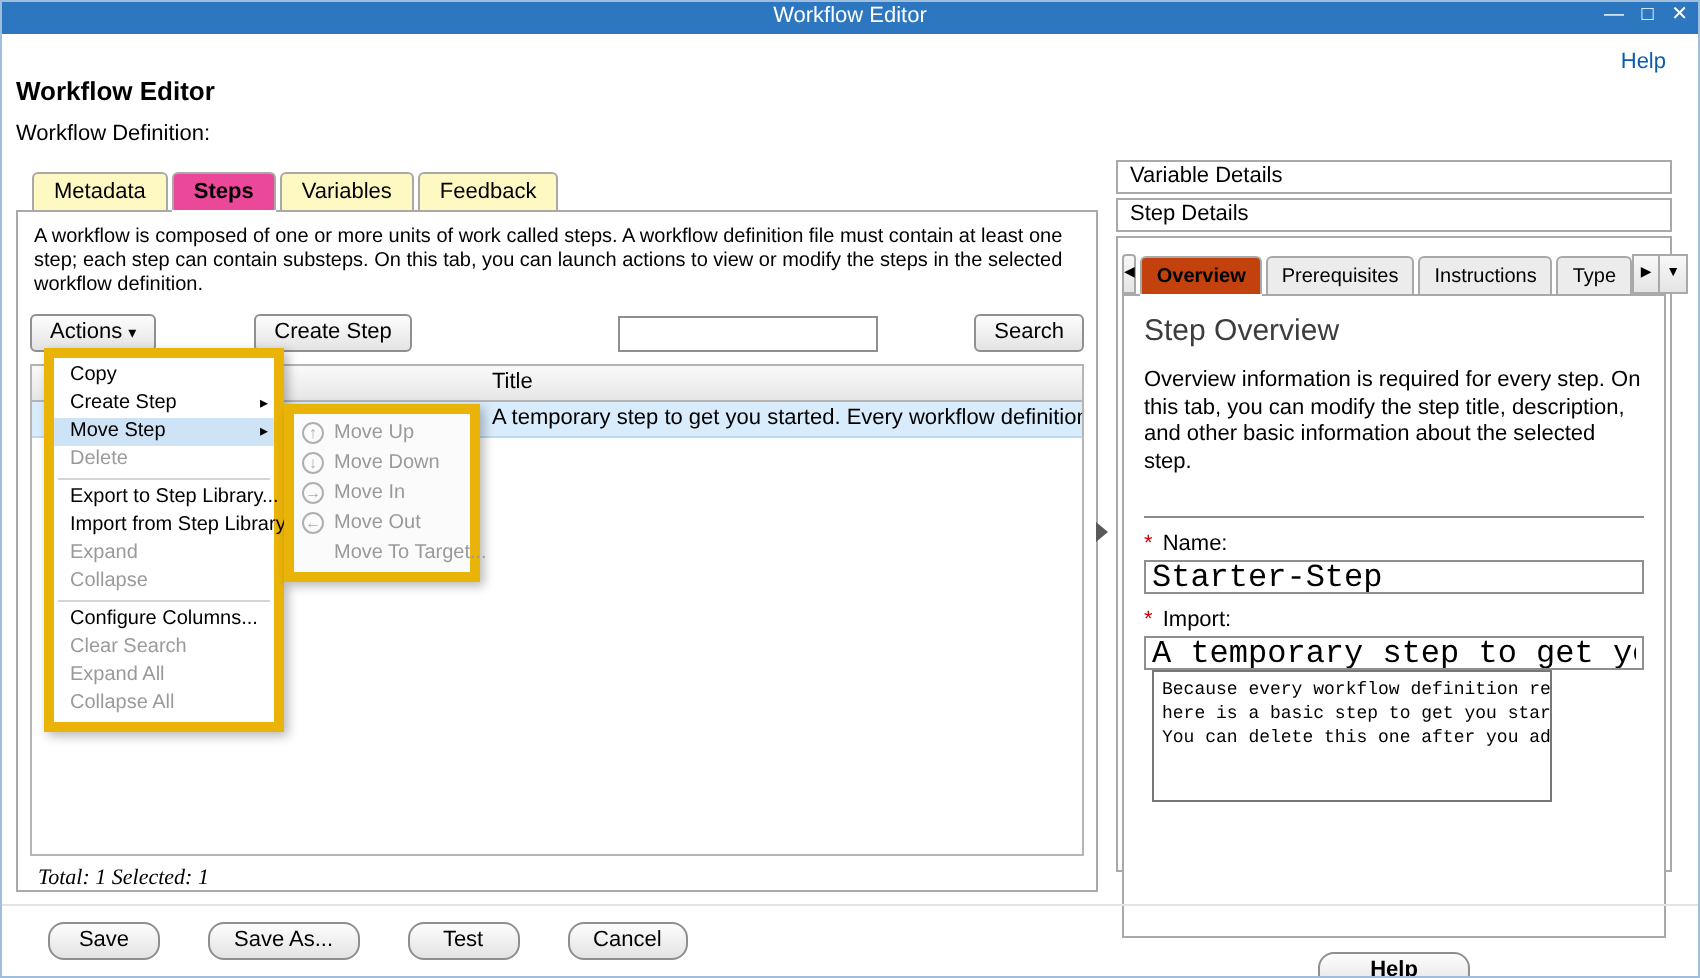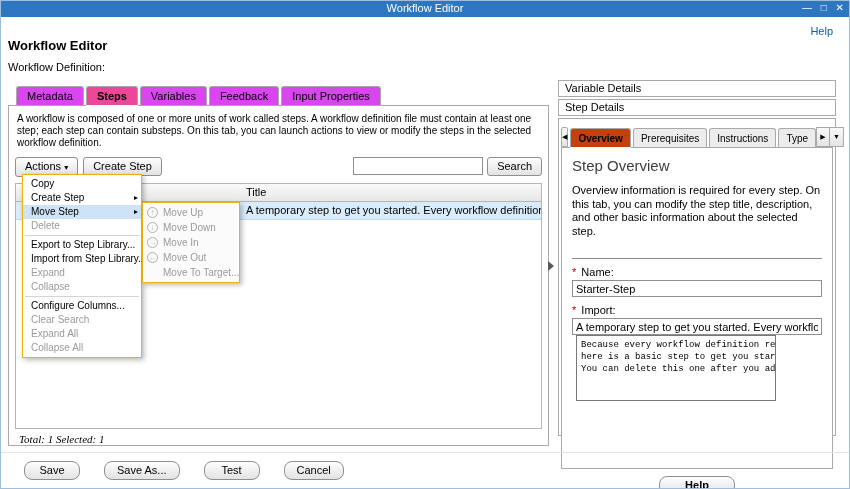--- a/index.html
+++ b/index.html
@@ -16,46 +16,46 @@
     color:#fff; text-align:center; line-height:17px; font-size:11px; z-index:5; }
   .win-controls { position:absolute; right:6px; top:0; height:17px; line-height:16px; font-size:10px; }
   .win-controls span { margin-left:6px; cursor:default; }
 
   .help-link { position:absolute; top:25px; right:17px; color:#0b5cad; cursor:pointer; }
   .page-title { position:absolute; top:38px; left:8px; font-size:13px; font-weight:bold; }
   .subtitle  { position:absolute; top:61px; left:8px; }
 
   
   .left-tabs { position:absolute; top:86px; left:16px; display:flex; z-index:2; }
-  .tab { height:19px; padding:3px 10px; background:#d946ef; border:1px solid #a9a9a9; border-bottom:none;
+  .tab { height:19px; padding:3px 10px; background:#fef9c3; border:1px solid #a9a9a9; border-bottom:none;
     border-radius:3px 3px 0 0; margin-right:2px; line-height:13px; cursor:pointer; }
   .tab.selected { background:#ec4899; font-weight:bold; box-shadow:0 1px 0 0 #fff; }
 
   .left-panel { position:absolute; top:105px; left:8px; width:541px; height:341px;
     border:1px solid #a9a9a9; background:#fff; }
   .panel-desc { margin:7px 8px 0 8px; font-size:10px; line-height:12px; }
-  .toolbar { margin:8px 6px 0 6px; display:flex; align-items:flex-start; }
+  .toolbar { margin:8px 6px 0 6px; display:flex; align-items:center;gap:44px; }
   .btn { display:inline-block; background:linear-gradient(#fdfdfd,#e3e3e3); border:1px solid #8f8f8f;
     border-radius:3px; padding:2px 9px; font-size:11px; line-height:13px; cursor:pointer; white-space:nowrap; }
   .toolbar .btn + .btn { margin-left:5px; }
   .toolbar .spacer { flex:1; }
   .search-input { width:130px; height:18px; border:1px solid #8f8f8f; margin-right:4px; font-size:11px; padding:0 3px; }
 
   .step-table { margin:6px 6px 0 6px; border:1px solid #b5b5b5; height:246px; background:#fff; }
   .thead { height:18px; line-height:17px; background:linear-gradient(#fafafa,#e6e6e6);
     border-bottom:1px solid #b5b5b5; cursor:pointer; }
   .thead .col-title { margin-left:230px; }
   .trow { height:18px; line-height:17px; white-space:nowrap; overflow:hidden; cursor:pointer; }
   .trow.selected { background:#d9ecfb; border-bottom:1px solid #bcd9ef; }
   .trow .cell { margin-left:230px; }
   .status { position:absolute; bottom:0; left:10px; font-family:"Liberation Serif", serif;
     font-style:italic; font-size:11px; }
 
   
-  .menu { position:absolute; background:#fff; border:1px solid #eab308;
+  .menu { position:absolute; background:#fff; border:5px solid #eab308;
     box-shadow:2px 2px 5px rgba(0,0,0,.28); z-index:20; padding:2px 0; font-size:10px; }
   .actions-menu { left:22px; top:174px; width:120px; }
   .mi { height:14px; line-height:14px; padding:0 14px 0 8px; position:relative; white-space:nowrap; cursor:pointer; }
   .mi .sub-arrow { position:absolute; right:3px; top:0; font-size:8px; }
   .mi.disabled { color:#9a9a9a; cursor:default; }
   .mi.highlight { background:#cfe3f7; }
   .menu .sep { height:1px; background:#d4d4d4; margin:2px 2px; }
 
   .move-submenu { left:142px; top:202px; width:98px; background:#fbfbfb; }
   .smi { display:flex; align-items:center; height:15px; padding:0 6px 0 4px; color:#9a9a9a; white-space:nowrap; cursor:default; }
@@ -84,22 +84,22 @@
   .rtab-btn { width:14px; height:20px; border:1px solid #a9a9a9; background:linear-gradient(#f8f8f8,#e4e4e4);
     font-size:7px; line-height:18px; text-align:center; cursor:pointer; }
   .rtab-btn + .rtab-btn { border-left:none; }
 
   .rtab-box { border:1px solid #a9a9a9; margin:0 2px; height:322px; padding:3px 10px; background:#fff; overflow:hidden; }
   .ov-heading { font-size:15px; color:#3d3d3d; margin:6px 0 10px 0; }
   .ov-desc { line-height:13.5px; margin-bottom:20px; }
   .ov-hr { border:none; border-top:1px solid #8a8a8a; margin:10px 0 6px 0; }
   .field-label { margin:7px 0 2px 0; }
   .req { color:#cc0000; margin-right:2px; }
-  .text-input { width:100%; height:17px; border:1px solid #8f8f8f; font-family:Liberation Sans, sans-serif;
-    font-size:11px; padding:0 3px; background:#fff; }
+  .text-input { width:100%; height:17px; border:1px solid #8f8f8f; font-family:Liberation Mono, monospace;
+    font-size:16px; padding:0 3px; background:#fff; }
   .desc-box { width:200px; height:66px; margin-left:4px; border:1px solid #777; background:#fff;
     font-family:"Liberation Mono", monospace; font-size:9px; line-height:12px; padding:3px 4px;
     white-space:pre; overflow:hidden; cursor:text; }
   .help-row { text-align:center; margin-top:7px; }
   .help-btn { min-width:76px; font-weight:bold; border-radius:8px; text-align:center; }
 
   
   .footer-sep { position:absolute; top:452px; left:0; right:0; border-top:1px solid #e4e4e4; }
   .footer { position:absolute; top:461px; left:24px; display:flex; gap:24px; }
   .footer .btn { border-radius:8px; min-width:56px; text-align:center; padding:2px 12px; }
@@ -120,21 +120,20 @@
 
 <a class="help-link">Help</a>
 <div class="page-title">Workflow Editor</div>
 <div class="subtitle">Workflow Definition:</div>
 
 <div class="left-tabs">
   <div class="tab">Metadata</div>
   <div class="tab selected">Steps</div>
   <div class="tab">Variables</div>
   <div class="tab">Feedback</div>
-  <div class="tab">Input Properties</div>
 </div>
 
 <div class="left-panel">
   <div class="panel-desc">A workflow is composed of one or more units of work called steps. A workflow definition file must contain at least one step; each step can contain substeps. On this tab, you can launch actions to view or modify the steps in the selected workflow definition.</div>
 
   <div class="toolbar">
     <div class="btn">
       <span>Actions</span>
       <span style="font-size:8px;">▾</span>
     </div>

